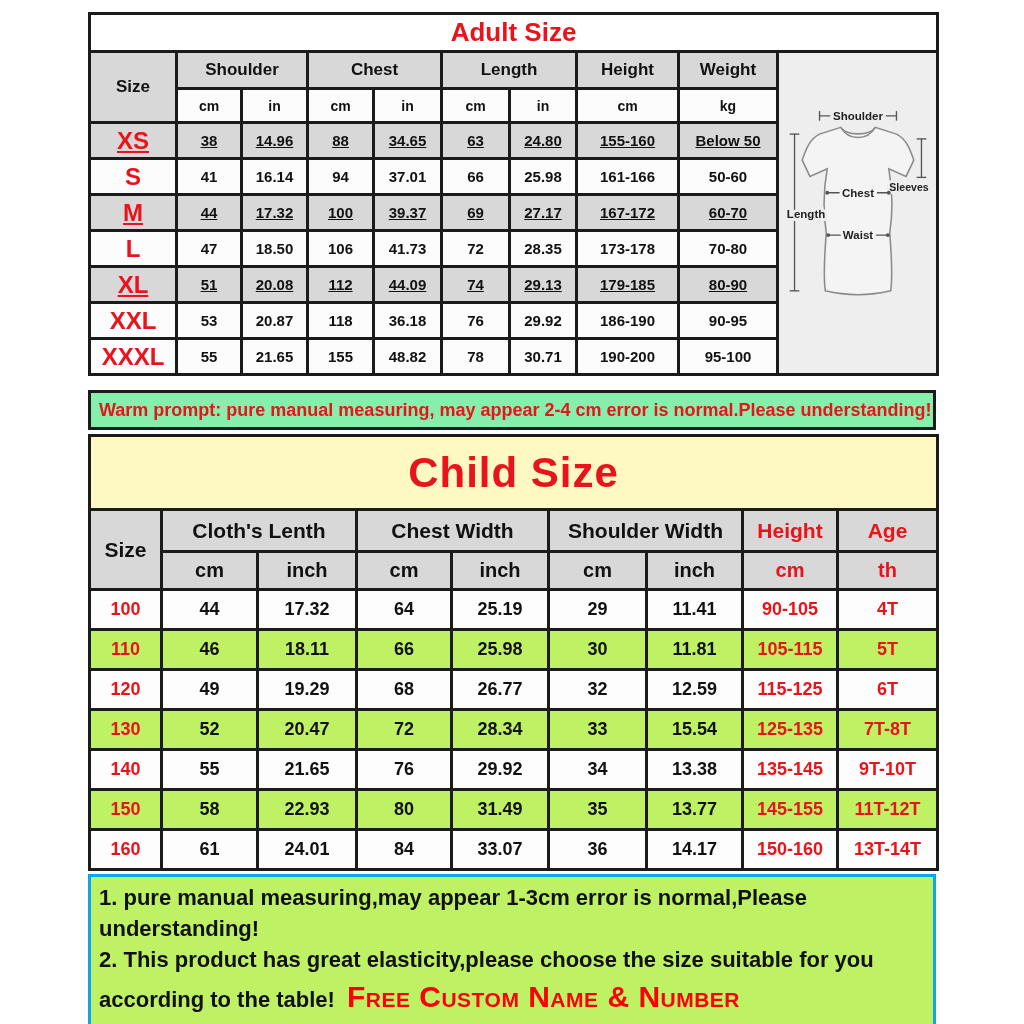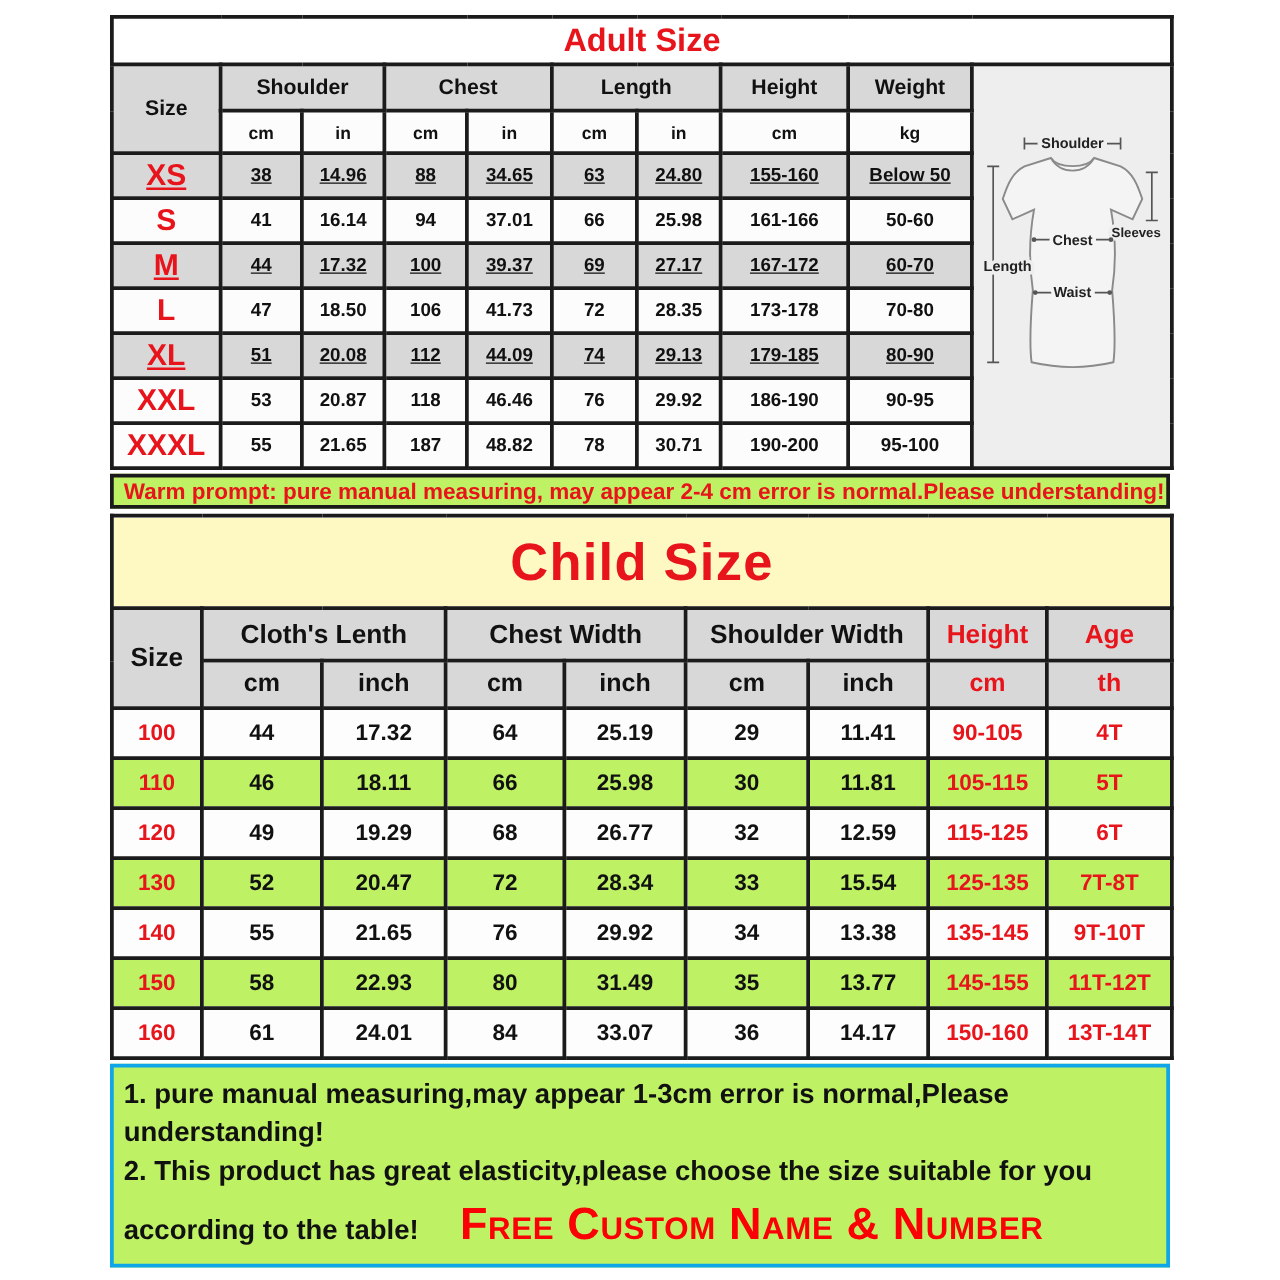--- a/index.html
+++ b/index.html
@@ -27,29 +27,29 @@
   #adult-table .group-row th { height: 37px; font-size: 17px; background: #d8d8d8; }
   #adult-table .size-head { background: #f2f2f2; font-size: 19px; }
   #adult-table .unit-row th { height: 34px; font-size: 14px; background: #fcfcfc; }
   #adult-table td { height: 36px; font-size: 15px; background: #fcfcfc; }
   #adult-table td.size-label { font-size: 24px; color: #e8141b; }
   #adult-table tr.shade td { background: #d8d8d8; text-decoration: underline; }
   #adult-table td.diagram-cell { background: #eeeeee; padding: 0; }
 
   
   .warm {
-    margin-top: 3px;
+    margin-top: 14px;
     border: 3px solid #1b1b1b;
-    height: 28px;
+    height: 40px;
     display: flex;
     align-items: center;
     padding-left: 8px;
     font-size: 18px;
     color: #e8141b;
-    background: #bef264;
+    background: #86efac;
     white-space: nowrap;
   }
 
   
   #child-table { margin-top: 4px; }
   #child-table .title-cell { height: 74px; font-size: 42px; color: #e8141b; background: #fef9c3; letter-spacing: 1px; }
   #child-table .group-row th { height: 42px; font-size: 21px; background: #d8d8d8; }
   #child-table .size-head { background: #d8d8d8; font-size: 22px; }
   #child-table .unit-row th { height: 38px; font-size: 20px; background: #d8d8d8; }
   #child-table td { height: 40px; font-size: 18px; background: #fdfdfd; }
@@ -65,22 +65,22 @@
     padding: 5px 10px 7px 8px;
     font-size: 22px;
     line-height: 1.42;
     background: #bef264;
     color: #111;
     text-align: left;
   }
   .notes .custom {
     color: #fb0106;
     font-variant: small-caps;
-    font-size: 36px;
-    margin-left: 33px;
+    font-size: 30px;
+    margin-left: 12px;
     letter-spacing: 0.5px;
     white-space: nowrap;
   }
 
   
   .dia-label { font-family: "Liberation Sans", sans-serif; font-weight: 700; fill: #222; }
 </style>
 </head>
 <body>
 
@@ -214,31 +214,31 @@
           <td>74</td>
           <td>29.13</td>
           <td>179-185</td>
           <td>80-90</td>
         </tr>
         <tr class="plain">
           <td class="size-label">XXL</td>
           <td>53</td>
           <td>20.87</td>
           <td>118</td>
-          <td>46.46</td>
+          <td>36.18</td>
           <td>76</td>
           <td>29.92</td>
           <td>186-190</td>
           <td>90-95</td>
         </tr>
         <tr class="plain">
           <td class="size-label">XXXL</td>
           <td>55</td>
           <td>21.65</td>
-          <td>187</td>
+          <td>155</td>
           <td>48.82</td>
           <td>78</td>
           <td>30.71</td>
           <td>190-200</td>
           <td>95-100</td>
         </tr>
       </tbody>
   </table>
 
   <div class="warm">

